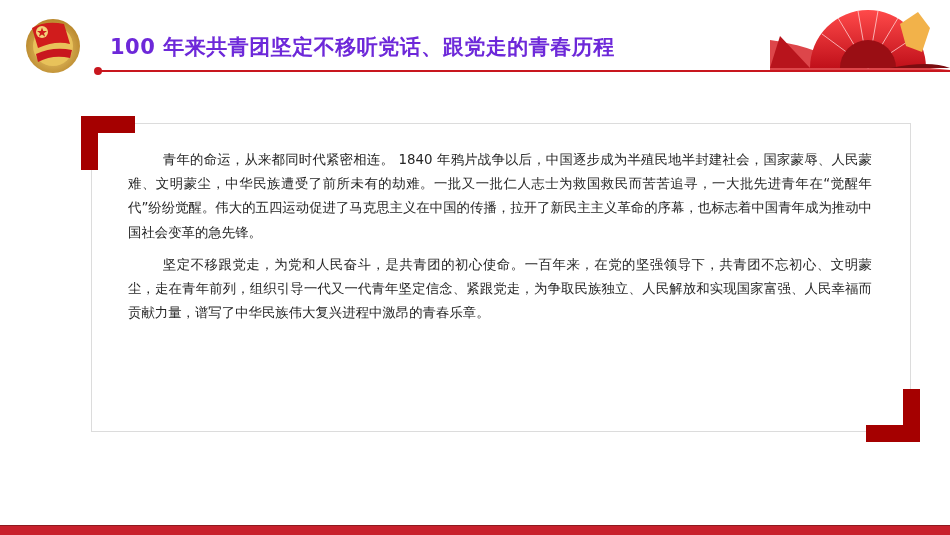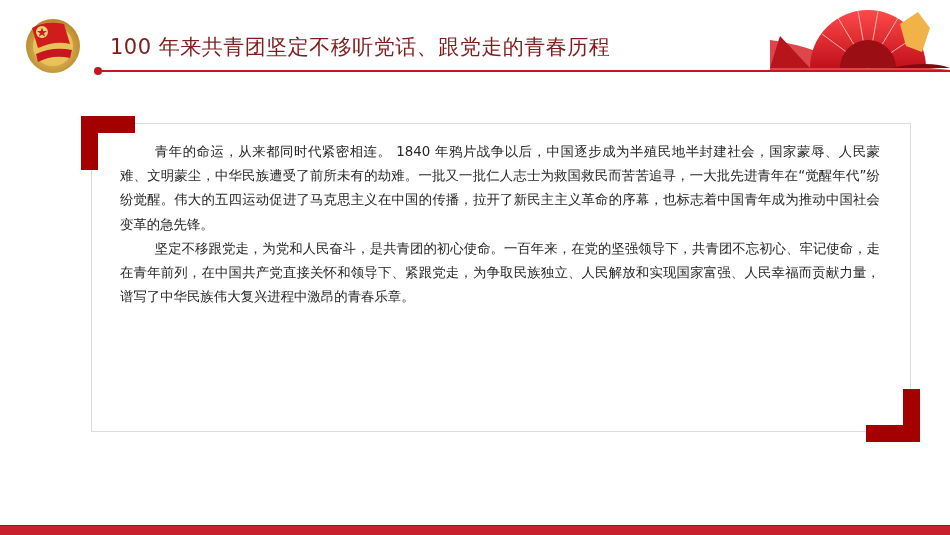--- a/index.html
+++ b/index.html
@@ -4,21 +4,21 @@
 <style>
   html, body { margin: 0; padding: 0; }
   body {
     width: 950px; height: 535px; position: relative; overflow: hidden;
     background: #ffffff;
     font-family: "DejaVu Sans", "Liberation Sans", sans-serif;
   }
   .emblem { position: absolute; left: 20px; top: 10px; width: 66px; height: 66px; }
   .title {
     position: absolute; left: 110px; top: 33px;
-    font-size: 21px; font-weight: normal; color: #7f1d1d;
+    font-size: 21px; font-weight: bold; color: #6d28d9;
     letter-spacing: 0.5px; white-space: nowrap;
   }
   .title-rule {
     position: absolute; left: 100px; top: 70px; width: 850px; height: 2px;
     background: #c8161e;
   }
   .title-dot {
     position: absolute; left: 94px; top: 67px; width: 8px; height: 8px;
     border-radius: 50%; background: #c8161e;
   }
@@ -29,21 +29,21 @@
   }
   .corner-tl-h { position: absolute; left: 81px; top: 116px; width: 54px; height: 17px; background: #a50000; }
   .corner-tl-v { position: absolute; left: 81px; top: 116px; width: 17px; height: 54px; background: #a50000; }
   .corner-br-h { position: absolute; left: 866px; top: 425px; width: 54px; height: 17px; background: #a50000; }
   .corner-br-v { position: absolute; left: 903px; top: 389px; width: 17px; height: 53px; background: #a50000; }
   .body-text {
     position: absolute; left: 120px; top: 140px; width: 760px;
     font-size: 13.4px; line-height: 24.2px; color: #262626;
     text-align: justify;
   }
-  .body-text p { margin: 0; text-indent: 2.6em; }
+  .body-text p { margin: 8px; text-indent: 2.6em; }
   .footer-bar {
     position: absolute; left: 0; top: 525px; width: 950px; height: 10px;
     background: #c8202c; border-top: 1px solid #8e1a1f;
   }
 </style>
 </head>
 <body>
 
 <div class="emblem">
   <svg width="66" height="66" viewBox="0 0 66 66">
@@ -92,16 +92,16 @@
 </div>
 
 <div class="card"></div>
 <div class="corner-tl-h"></div>
 <div class="corner-tl-v"></div>
 <div class="corner-br-h"></div>
 <div class="corner-br-v"></div>
 
 <div class="body-text">
   <p>青年的命运，从来都同时代紧密相连。 1840 年鸦片战争以后，中国逐步成为半殖民地半封建社会，国家蒙辱、人民蒙难、文明蒙尘，中华民族遭受了前所未有的劫难。一批又一批仁人志士为救国救民而苦苦追寻，一大批先进青年在“觉醒年代”纷纷觉醒。伟大的五四运动促进了马克思主义在中国的传播，拉开了新民主主义革命的序幕，也标志着中国青年成为推动中国社会变革的急先锋。</p>
-  <p>坚定不移跟党走，为党和人民奋斗，是共青团的初心使命。一百年来，在党的坚强领导下，共青团不忘初心、牢记使命，走在青年前列，在中国共产党直接关怀和领导下、紧跟党走，为争取民族独立、人民解放和实现国家富强、人民幸福而贡献力量，谱写了中华民族伟大复兴进程中激昂的青春乐章。</p>
+  <p>坚定不移跟党走，为党和人民奋斗，是共青团的初心使命。一百年来，在党的坚强领导下，共青团不忘初心、文明蒙尘，走在青年前列，组织引导一代又一代青年坚定信念、紧跟党走，为争取民族独立、人民解放和实现国家富强、人民幸福而贡献力量，谱写了中华民族伟大复兴进程中激昂的青春乐章。</p>
 </div>
 
 <div class="footer-bar"></div>
 
 </body></html>

